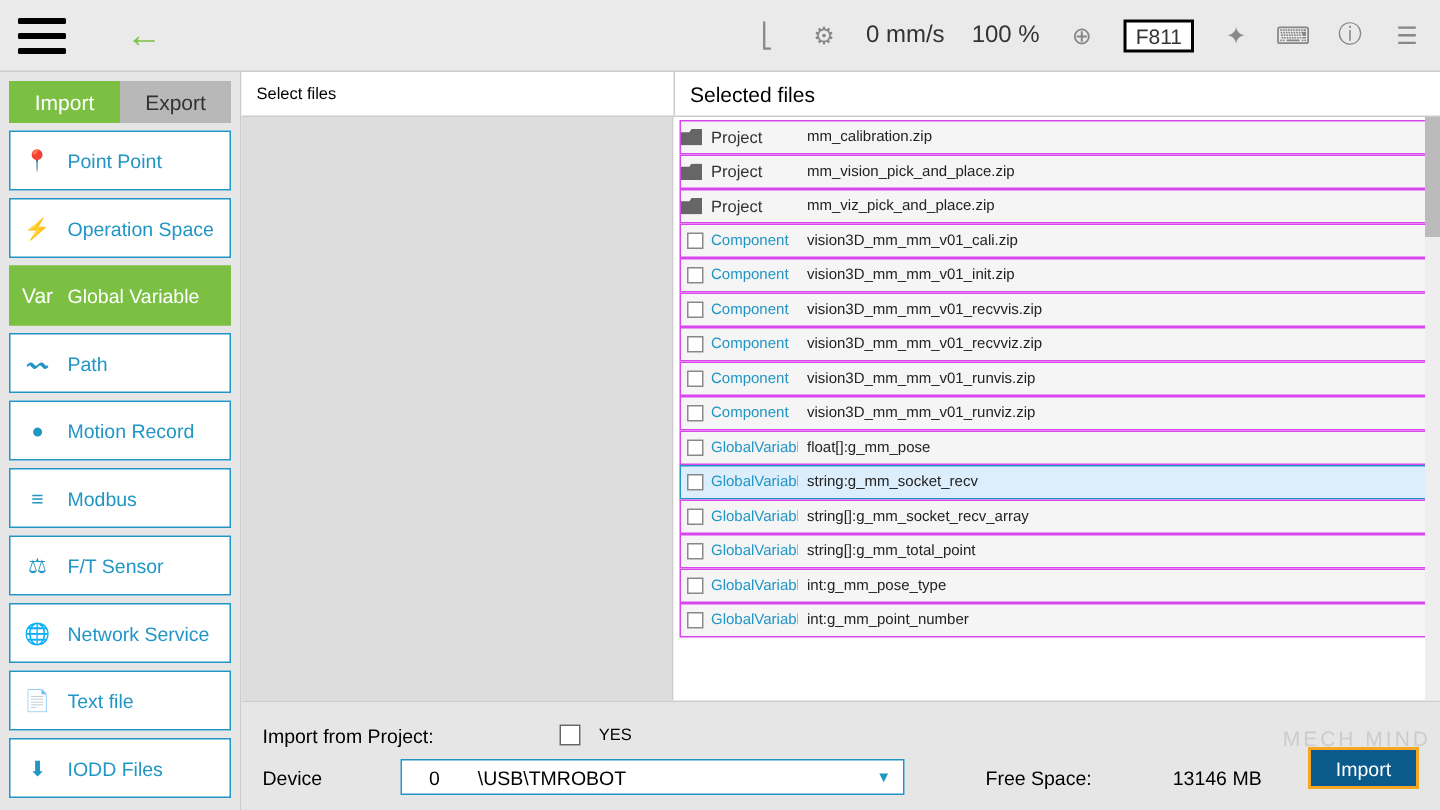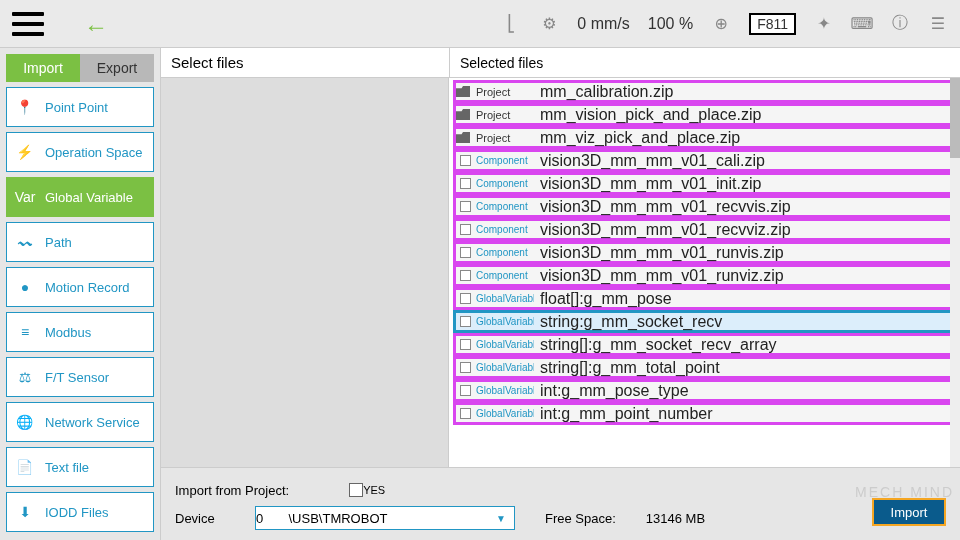--- a/index.html
+++ b/index.html
@@ -16,37 +16,37 @@
 .sidebar{width:160px;background:#e6e6e6;padding:6px;display:flex;flex-direction:column;gap:5px;overflow-y:auto}
 .tab-row{display:flex;gap:0}
 .tab{flex:1;height:28px;display:flex;align-items:center;justify-content:center;font-size:14px;cursor:pointer}
 .tab.active{background:#7bc043;color:#fff}
 .tab.inactive{background:#b8b8b8;color:#333}
 .side-item{height:40px;background:#fff;border:1px solid #2196c4;display:flex;align-items:center;padding:0 8px;gap:10px;cursor:pointer;font-size:13px;color:#2196c4;font-weight:500}
 .side-item.active{background:#7bc043;border-color:#7bc043;color:#fff}
 .side-item .sicon{width:20px;height:20px;display:flex;align-items:center;justify-content:center;font-size:14px}
 .main{flex:1;display:flex;flex-direction:column;background:#fff;border-left:1px solid #ccc}
 .headers{display:flex;height:30px;border-bottom:1px solid #ccc;background:#fff}
-.hdr-left{width:288px;display:flex;align-items:center;padding:0 10px;gap:30px;font-size:15px}
+.hdr-left{width:288px;display:flex;align-items:center;padding:0 10px;gap:30px;font-size:11px}
 .hdr-right{flex:1;display:flex;align-items:center;padding:10px 10px;font-size:14px;border-left:1px solid #ccc}
 .panels{flex:1;display:flex;overflow:hidden}
 .panel-left{width:288px;background:#ddd;border-right:1px solid #ccc}
 .panel-right{flex:1;background:#fff;overflow-y:auto;position:relative}
-.file-row{height:23px;display:flex;align-items:center;border:3px solid #d946ef;margin:0 6px 0 4px;background:#f5f5f5;font-size:12px}
+.file-row{height:23px;display:flex;align-items:center;border:1px solid #d946ef;margin:0 6px 0 4px;background:#f5f5f5;font-size:12px}
 .file-row.selected{background:#dceefb;border-color:#2196c4}
 .fr-check{width:18px;display:flex;align-items:center;justify-content:center}
 .fr-check .cb{width:11px;height:11px;border:1px solid #888;background:#fff}
 .fr-type{width:60px;font-size:10px;color:#2196c4;padding-left:2px;overflow:hidden}
 .fr-type.proj{color:#333;font-size:11px}
-.fr-name{flex:1;font-size:16px;color:#222;padding-left:6px;white-space:nowrap;overflow:hidden}
+.fr-name{flex:1;font-size:10px;color:#222;padding-left:6px;white-space:nowrap;overflow:hidden}
 .fr-proj-icon{width:14px;height:11px;background:#666;margin-right:4px;display:inline-block;vertical-align:middle;clip-path:polygon(0 20%,40% 20%,50% 0,100% 0,100% 100%,0 100%)}
 .bottom{padding:8px 14px;background:#e6e6e6;border-top:1px solid #ccc;font-size:13px}
-.bottom-row{display:flex;align-items:center;height:28px;}
+.bottom-row{display:flex;align-items:center;height:28px;gap:12px}
 .yes-cb{width:14px;height:14px;border:1px solid #666;background:#fff}
-.device-select{width:260px;height:24px;border:1px solid #2196c4;background:#fff;display:flex;align-items:center;padding:0 0;font-size:13px;position:relative}
+.device-select{width:336px;height:24px;border:1px solid #2196c4;background:#fff;display:flex;align-items:center;padding:0 18px;font-size:13px;position:relative}
 .device-select::after{content:"▼";position:absolute;right:8px;color:#2196c4;font-size:10px}
 .import-btn{position:absolute;right:14px;bottom:14px;width:74px;height:28px;background:#0a5b8c;color:#fff;border:2px solid #f5a623;display:flex;align-items:center;justify-content:center;font-size:13px;cursor:pointer}
 .scrollbar{position:absolute;right:0;top:0;width:10px;height:100%;background:#eee}
 .scrollbar-thumb{width:100%;height:80px;background:#bbb;position:absolute;top:0}
 .watermark{position:absolute;right:6px;bottom:40px;font-size:14px;color:#ccc;letter-spacing:2px;pointer-events:none}
 </style>
 </head>
 <body>
 
 <div class="topbar">

